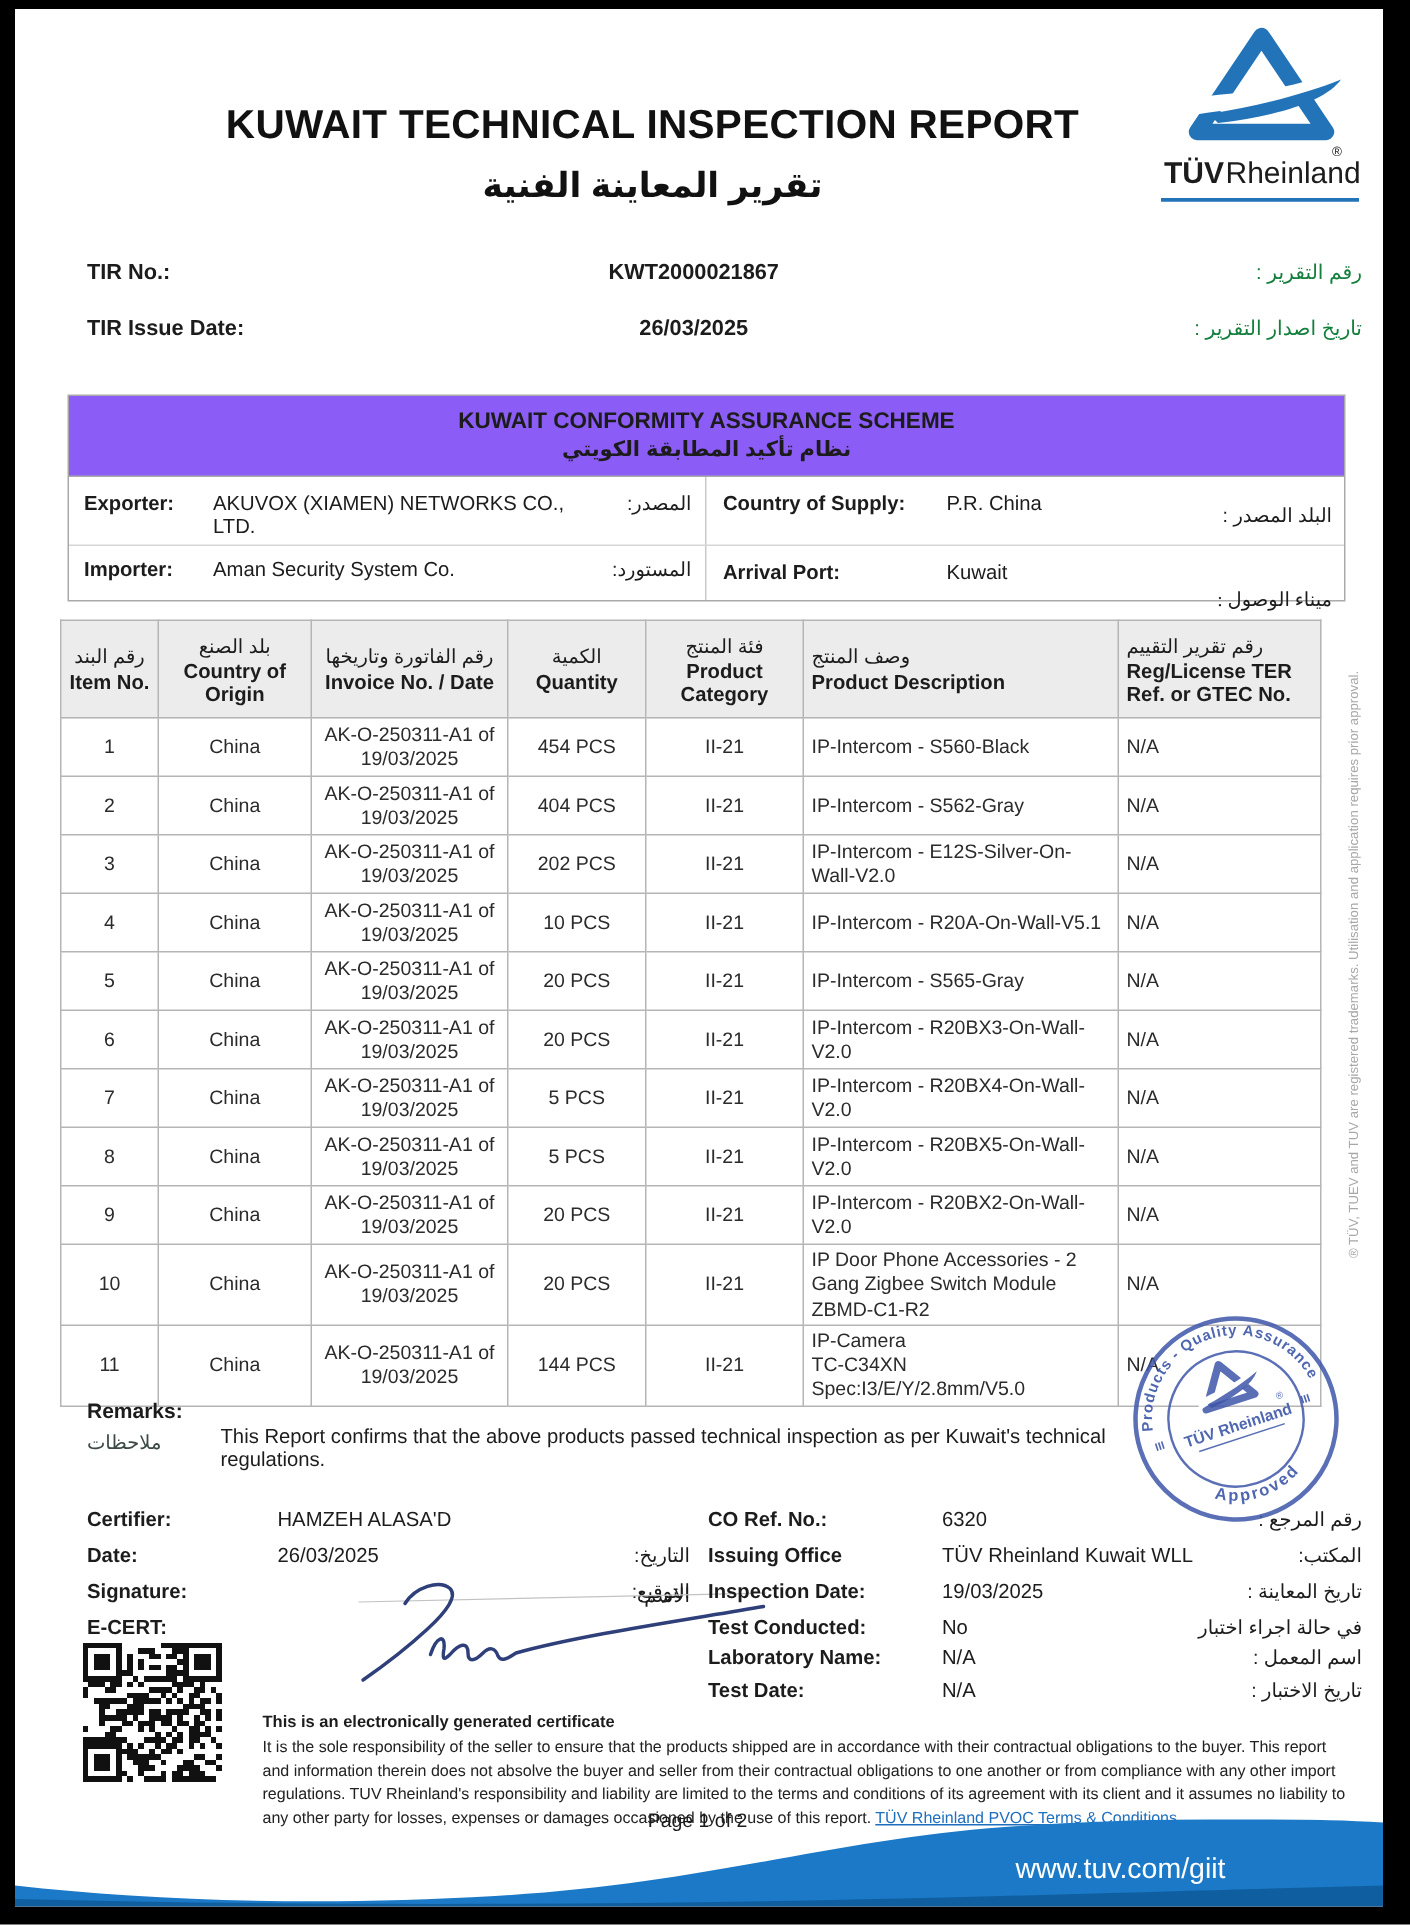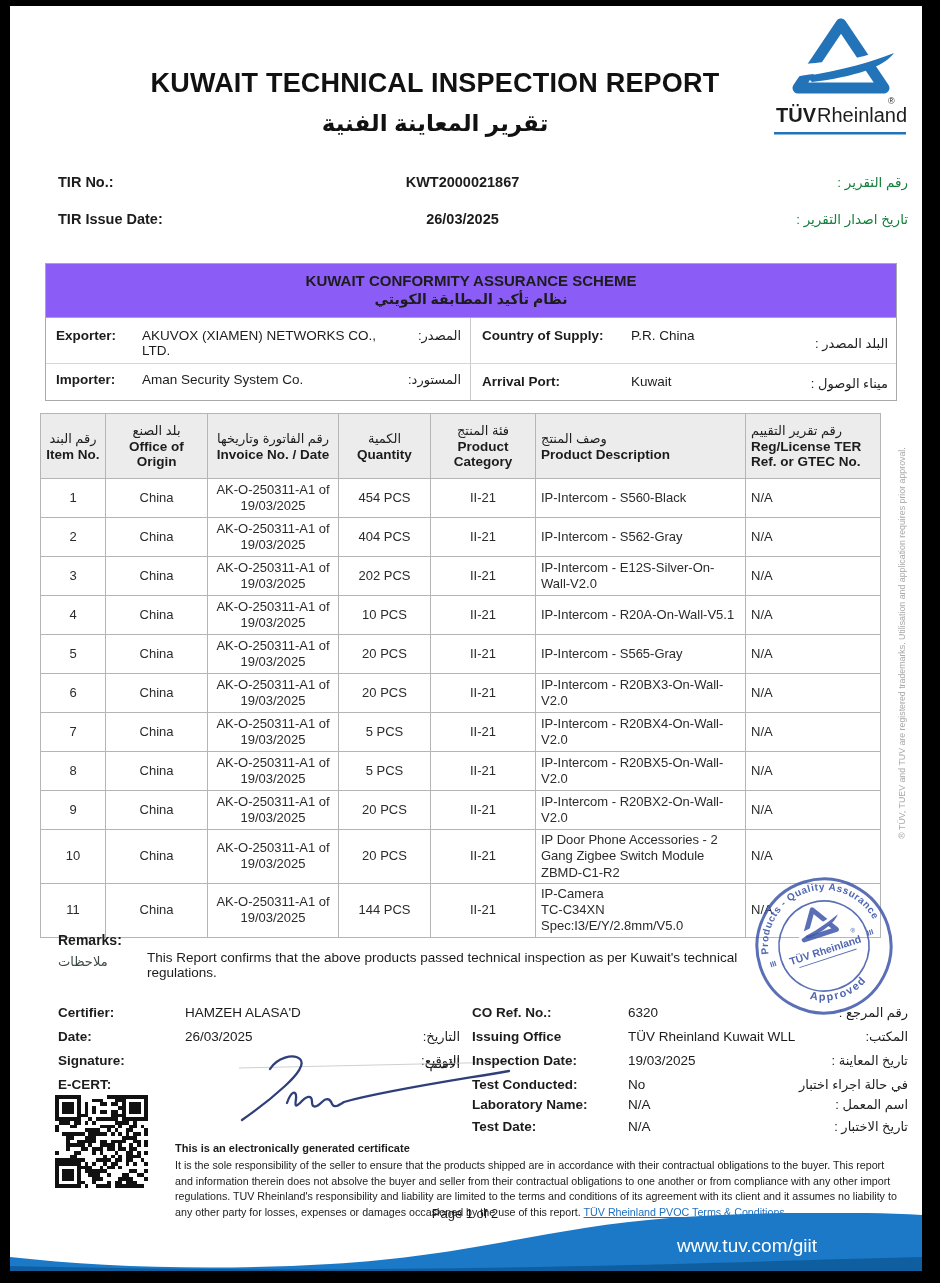--- a/index.html
+++ b/index.html
@@ -114,21 +114,21 @@
       <div class="abs sc-label" style="left:10px;top:54px;">Importer:</div>
       <div class="abs sc-value" style="left:96px;top:54px;width:235px;">Aman Security System Co.</div>
       <div class="abs sc-ar rtl" style="left:330px;top:54px;width:85px;">المستورد:</div>
 
       <div class="abs sc-label" style="left:436px;top:10px;">Country of Supply:</div>
       <div class="abs sc-value" style="left:585px;top:10px;">P.R. China</div>
       <div class="abs sc-ar rtl" style="right:8px;top:18px;width:110px;">البلد المصدر :</div>
 
       <div class="abs sc-label" style="left:436px;top:56px;">Arrival Port:</div>
       <div class="abs sc-value" style="left:585px;top:56px;">Kuwait</div>
-      <div class="abs sc-ar rtl" style="right:8px;top:58px;width:110px;">ميناء الوصول :</div>
+      <div class="abs sc-ar rtl" style="right:8px;top:74px;width:110px;font-family:Liberation Serif, serif;">ميناء الوصول :</div>
     </div>
   </div>
 
   <table class="products">
     <colgroup>
       <col style="width:65px">
         <col style="width:102px">
         <col style="width:131px">
         <col style="width:92px">
       <col style="width:105px">
@@ -136,21 +136,21 @@
         <col style="width:135px">
     </colgroup>
     <thead>
       <tr>
         <th class="c">
             <span class="h-ar rtl">رقم البند</span>
             <span class="h-en">Item No.</span>
           </th>
         <th class="c">
             <span class="h-ar rtl">بلد الصنع</span>
-            <span class="h-en">Office of Origin</span>
+            <span class="h-en">Country of Origin</span>
           </th>
         <th class="c">
             <span class="h-ar rtl">رقم الفاتورة وتاريخها</span>
             <span class="h-en">Invoice No. / Date</span>
           </th>
         <th class="c">
             <span class="h-ar rtl">الكمية</span>
             <span class="h-en">Quantity</span>
           </th>
         <th class="c">

